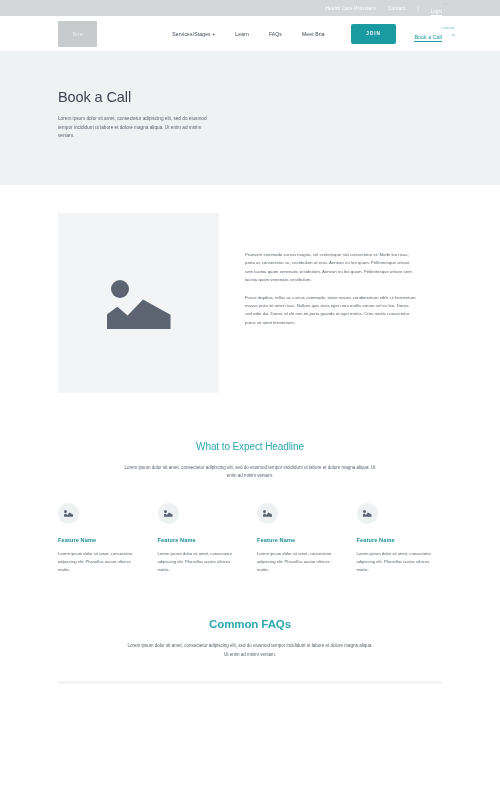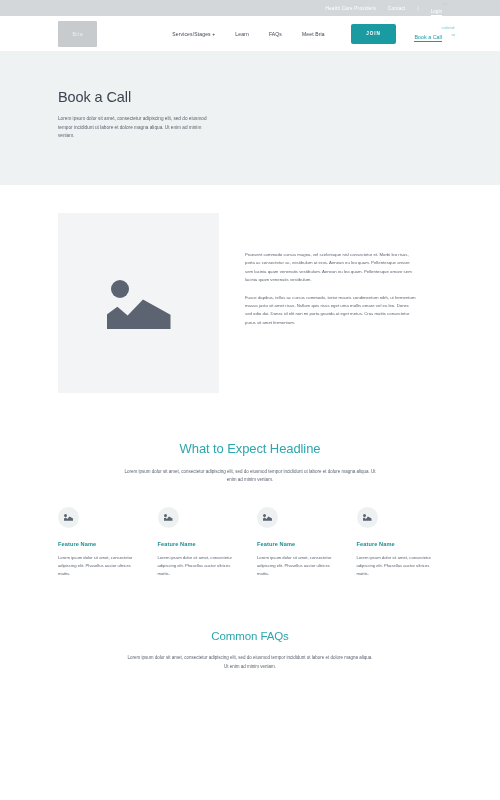--- a/index.html
+++ b/index.html
@@ -95,21 +95,21 @@
   .overview-text h2{
     margin:0 0 10px 0;font-size:8.5px;font-weight:bold;color:#1d7f86;letter-spacing:.1px;
   }
   .overview-text p{
     margin:0 0 9px 0;font-size:4.3px;line-height:1.95;color:#5c636f;max-width:172px;
   }
 
   
   .expect{padding:48px 58px 0 58px;text-align:center;}
   .expect h2{
-    margin:0 0 12px 0;font-size:13px;font-weight:normal;color:#2ba7ad;letter-spacing:-.1px;
+    margin:0 0 12px 0;font-size:10px;font-weight:normal;color:#2ba7ad;letter-spacing:-.1px;
   }
   .expect .sub{
     margin:0 auto;font-size:4.5px;line-height:1.85;color:#5c636f;max-width:258px;
   }
   .features{
     display:flex;gap:14px;padding:22px 58px 0 58px;
   }
   .feature{width:88px;}
   .f-icon{
     width:21px;height:21px;border-radius:50%;background:#eef1f2;
@@ -124,21 +124,21 @@
     clip-path:polygon(0% 100%, 0% 52%, 20% 28%, 38% 60%, 60% 5%, 100% 52%, 100% 100%);
   }
   .feature h3{
     margin:0 0 7px 0;font-size:5.6px;font-weight:bold;color:#1d8f95;letter-spacing:.1px;
   }
   .feature p{margin:0;font-size:4.2px;line-height:1.95;color:#5c636f;}
 
   
   .faqs{padding:44px 58px 0 58px;text-align:center;}
   .faqs h2{
-    margin:8px 0 12px 0;font-size:11.5px;font-weight:normal;color:#2ba7ad;letter-spacing:-.1px;
+    margin:0 0 12px 0;font-size:11.5px;font-weight:bold;color:#2ba7ad;letter-spacing:-.1px;
   }
   .faqs .sub{
     margin:0 auto 22px auto;font-size:4.5px;line-height:1.85;color:#5c636f;max-width:248px;
   }
   .accordion{text-align:left;}
   .acc-item{background:#f2f4f6;margin-bottom:3px;}
   .acc-head{
     display:flex;align-items:center;justify-content:space-between;
     padding:8px 12px 7px 12px;position:relative;
   }

